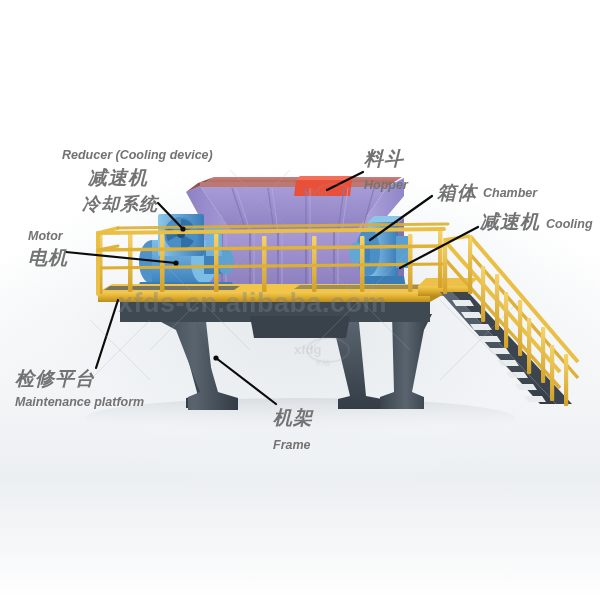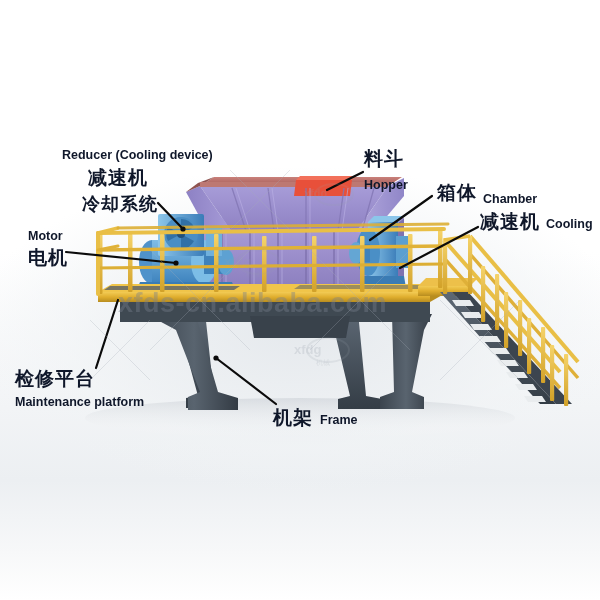--- a/index.html
+++ b/index.html
@@ -14,21 +14,21 @@
   }
 
   
   .wm{position:absolute;color:rgba(150,158,168,.33);font-weight:700;letter-spacing:.5px;white-space:nowrap;user-select:none;}
   .wm-main{left:118px;top:288px;font-size:27px;color:rgba(120,128,140,.40);}
   .wm-logo{position:absolute;opacity:.30;}
   .wm-logo .ring{position:absolute;border:2px solid rgba(150,158,168,.55);border-radius:50%;}
   .wm-logo .txt{position:absolute;font-size:9px;font-weight:700;color:rgba(150,158,168,.75);white-space:nowrap;}
   .wm-logo .sub{position:absolute;font-size:5px;color:rgba(150,158,168,.7);white-space:nowrap;}
   
-  .label{position:absolute;white-space:nowrap;color:#0f172a;}
+  .label{position:absolute;white-space:nowrap;color:#737373;font-style:italic;}
   .cn{font-family:"DejaVu Sans","Liberation Sans",sans-serif;font-weight:700;}
   .en{font-family:"Liberation Sans","DejaVu Sans",sans-serif;font-weight:600;}
 
   svg.overlay{position:absolute;left:0;top:0;width:600px;height:600px;pointer-events:none;}
 </style>
 </head>
 <body>
 
 <div id="stage">
 
@@ -334,28 +334,28 @@
   <div class="label" style="left:15px;top:366px;">
     <div class="cn" style="font-size:19px;letter-spacing:1px;">检修平台</div>
     <div class="en" style="font-size:12.5px;margin-top:3px;">Maintenance platform</div>
   </div>
 
   <div class="label" style="left:364px;top:146px;display:flex;align-items:baseline;gap:6px;flex-direction:column;">
     <span class="cn" style="font-size:19px;letter-spacing:1px;">料斗</span>
     <span class="en" style="font-size:12.5px;">Hopper</span>
   </div>
 
-  <div class="label" style="left:437px;top:180px;display:flex;align-items:flex-end;gap:6px;">
+  <div class="label" style="left:437px;top:180px;display:flex;align-items:center;gap:6px;">
     <span class="cn" style="font-size:19px;letter-spacing:1px;">箱体</span>
     <span class="en" style="font-size:12.5px;">Chamber</span>
   </div>
 
   <div class="label" style="left:480px;top:209px;display:flex;align-items:baseline;gap:6px;">
     <span class="cn" style="font-size:19px;letter-spacing:1px;">减速机</span>
     <span class="en" style="font-size:12.5px;">Cooling</span>
   </div>
 
-  <div class="label" style="left:273px;top:405px;display:flex;align-items:baseline;gap:7px;">
+  <div class="label" style="left:273px;top:405px;display:flex;align-items:baseline;gap:7px;flex-direction:column;">
     <span class="cn" style="font-size:19px;letter-spacing:1px;">机架</span>
     <span class="en" style="font-size:12.5px;">Frame</span>
   </div>
 
 </div>
 
 </body></html>

